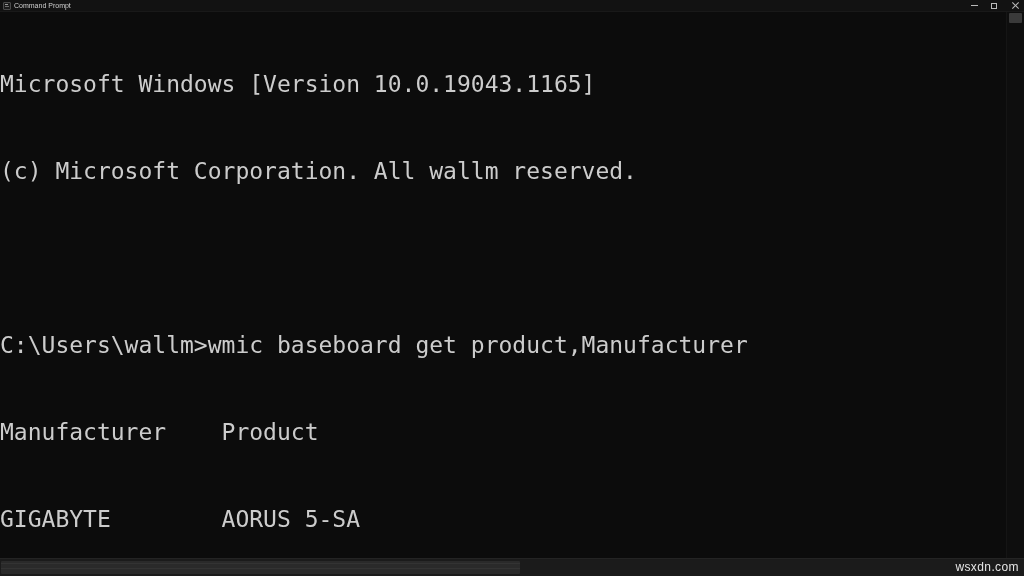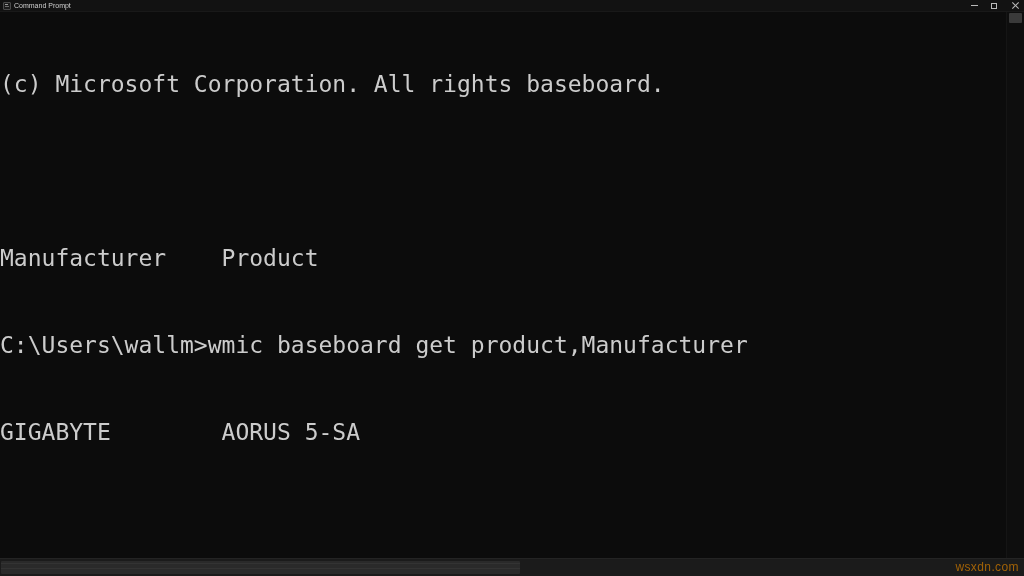--- a/index.html
+++ b/index.html
@@ -194,21 +194,21 @@
   #hscroll-thumb::after  { top: 7px; }
 
   
   #watermark {
     position: absolute;
     right: 5px;
     bottom: 1px;
     font-family: "Liberation Sans", sans-serif;
     font-size: 12px;
     line-height: 15px;
-    color: #a16207;
+    color: #e5e5e5;
     letter-spacing: 0.4px;
     pointer-events: none;
   }
 </style>
 </head>
 <body>
 
 <div id="window">
 
   <div id="titlebar">
@@ -225,24 +225,25 @@
         <span class="glyph-max"></span>
       </div>
       <div class="win-btn">
         <span class="glyph-close"></span>
       </div>
     </div>
   </div>
 
   <div id="console">
     <div id="console-text">
-      <span class="line">(c) Microsoft Corporation. All rights baseboard.</span>
+      <span class="line">Microsoft Windows [Version 10.0.19043.1165]</span>
+      <span class="line">(c) Microsoft Corporation. All wallm reserved.</span>
       <span class="line"></span>
+      <span class="line">C:\Users\wallm&gt;wmic baseboard get product,Manufacturer</span>
       <span class="line">Manufacturer    Product</span>
-      <span class="line">C:\Users\wallm&gt;wmic baseboard get product,Manufacturer</span>
       <span class="line">GIGABYTE        AORUS 5-SA</span>
       
       
       
     </div>
   </div>
 
   <div id="vscroll">
     <div id="vscroll-thumb"></div>
   </div>

